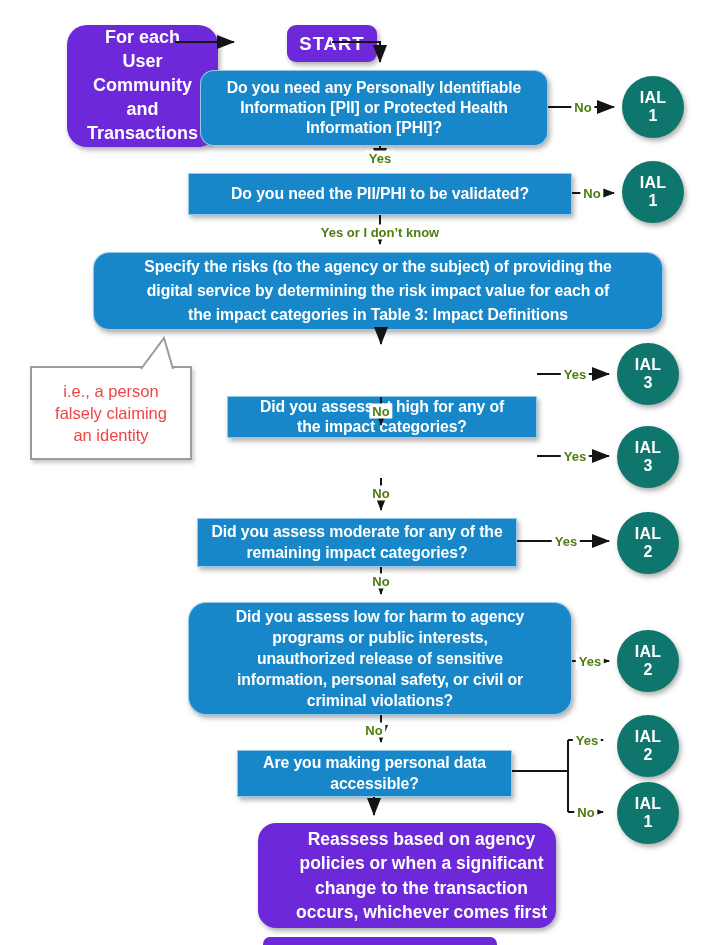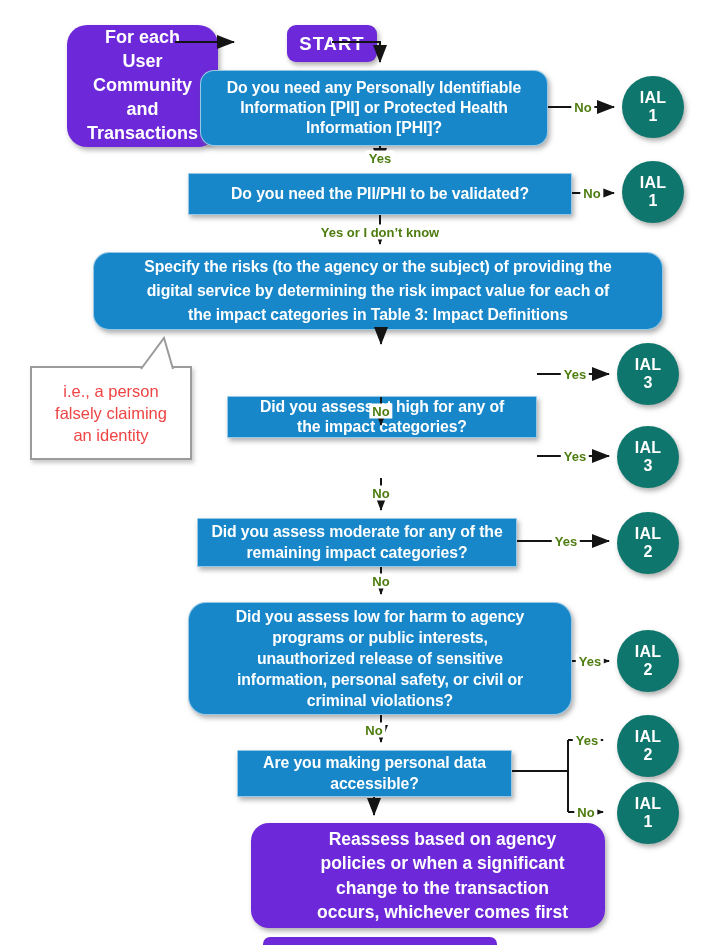--- a/index.html
+++ b/index.html
@@ -59,21 +59,21 @@
 
   <div class="node q" style="left:237px;top:750px;width:275px;height:47px;">Are you making personal data
 accessible?</div>
 
   <div class="node q" style="left:188px;top:602px;width:384px;height:113px;border-radius:18px;line-height:1.33;">Did you assess low for harm to agency
 programs or public interests,
 unauthorized release of sensitive
 information, personal safety, or civil or
 criminal violations?</div>
 
-  <div class="node dark" style="left:206px;top:823px;width:354px;height:105px;border-radius:18px;font-size:17.5px;line-height:1.4;padding-left:29px;">Reassess based on agency
+  <div class="node dark" style="left:213px;top:823px;width:298px;height:105px;border-radius:18px;font-size:17.5px;line-height:1.4;padding-left:29px;">Reassess based on agency
 policies or when a significant
 change to the transaction
 occurs, whichever comes first</div>
 
   <div class="node dark" style="left:218px;top:937px;width:234px;height:14px;border-radius:8px;box-shadow:none;"></div>
 
   <div class="ial" style="left:622px;top:76px;">IAL
 1</div>
   <div class="ial" style="left:622px;top:161px;">IAL
 1</div>

